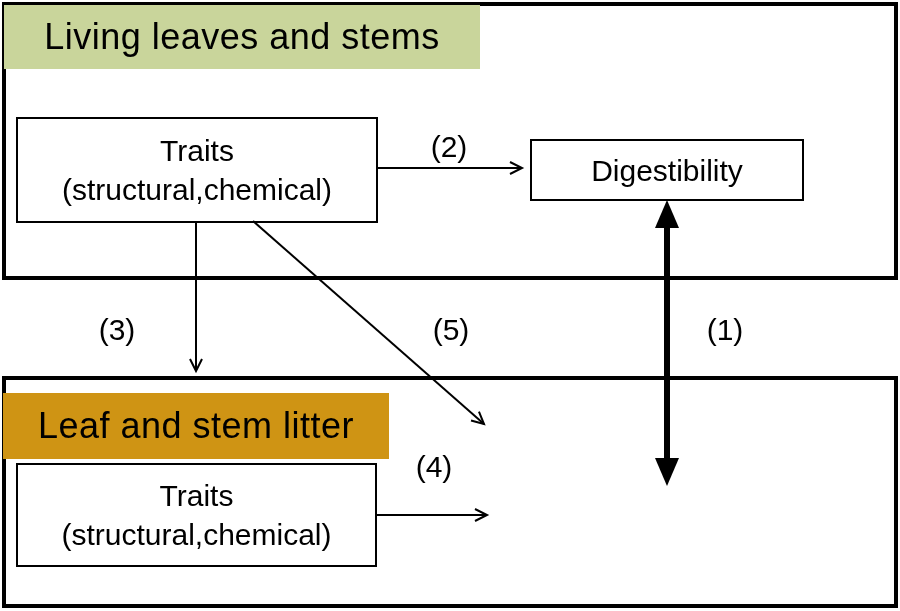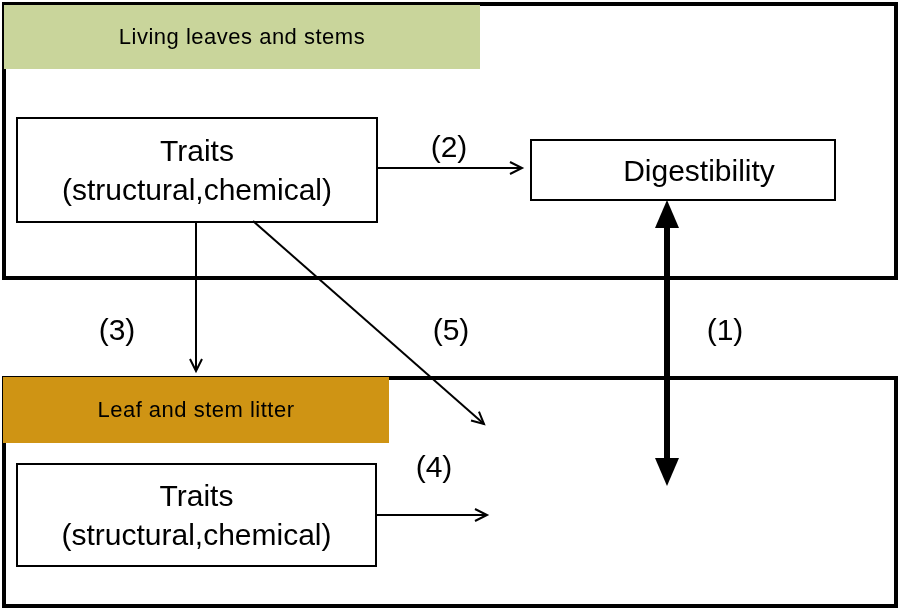--- a/index.html
+++ b/index.html
@@ -24,41 +24,41 @@
   }
   .outer-box.top    { left: 2px;  top: 2px;   width: 888px; height: 270px; }
   .outer-box.bottom { left: 2px;  top: 376px; width: 888px; height: 224px; }
 
   .section-label {
     position: absolute;
     z-index: 2;
     display: flex;
     align-items: center;
     justify-content: center;
-    font-size: 22px;
+    font-size: 36px;
     letter-spacing: 0.5px;
   }
   .section-label.living { left: 4px; top: 5px;   width: 476px; height: 64px; background: var(--living-label-bg, #c9d59b); }
-  .section-label.litter { left: 3px; top: 377px; width: 386px; height: 66px; background: var(--litter-label-bg, #cf9414); }
+  .section-label.litter { left: 3px; top: 393px; width: 386px; height: 66px; background: var(--litter-label-bg, #cf9414); }
 
   .node-box {
     position: absolute;
     z-index: 2;
     border: 2px solid var(--line, #000);
     background: #ffffff;
     display: flex;
     flex-direction: column;
     align-items: center;
     justify-content: center;
     font-size: 30px;
     text-align: center;
     line-height: 1.3;
   }
   .node-box.traits-top     { left: 16px;  top: 117px; width: 358px; height: 102px; }
-  .node-box.digestibility  { left: 530px; top: 139px; width: 270px; height: 58px; padding-left: 32px; }
+  .node-box.digestibility  { left: 530px; top: 139px; width: 270px; height: 58px; }
   .node-box.traits-bottom  { left: 16px;  top: 463px; width: 357px; height: 100px; }
   .node-box.decomposability{ left: 497px; top: 485px; width: 339px; height: 58px; }
 
   .arrow-label {
     position: absolute;
     z-index: 4;
     transform: translateX(-50%);
     font-size: 30px;
     line-height: 1;
     white-space: nowrap;

